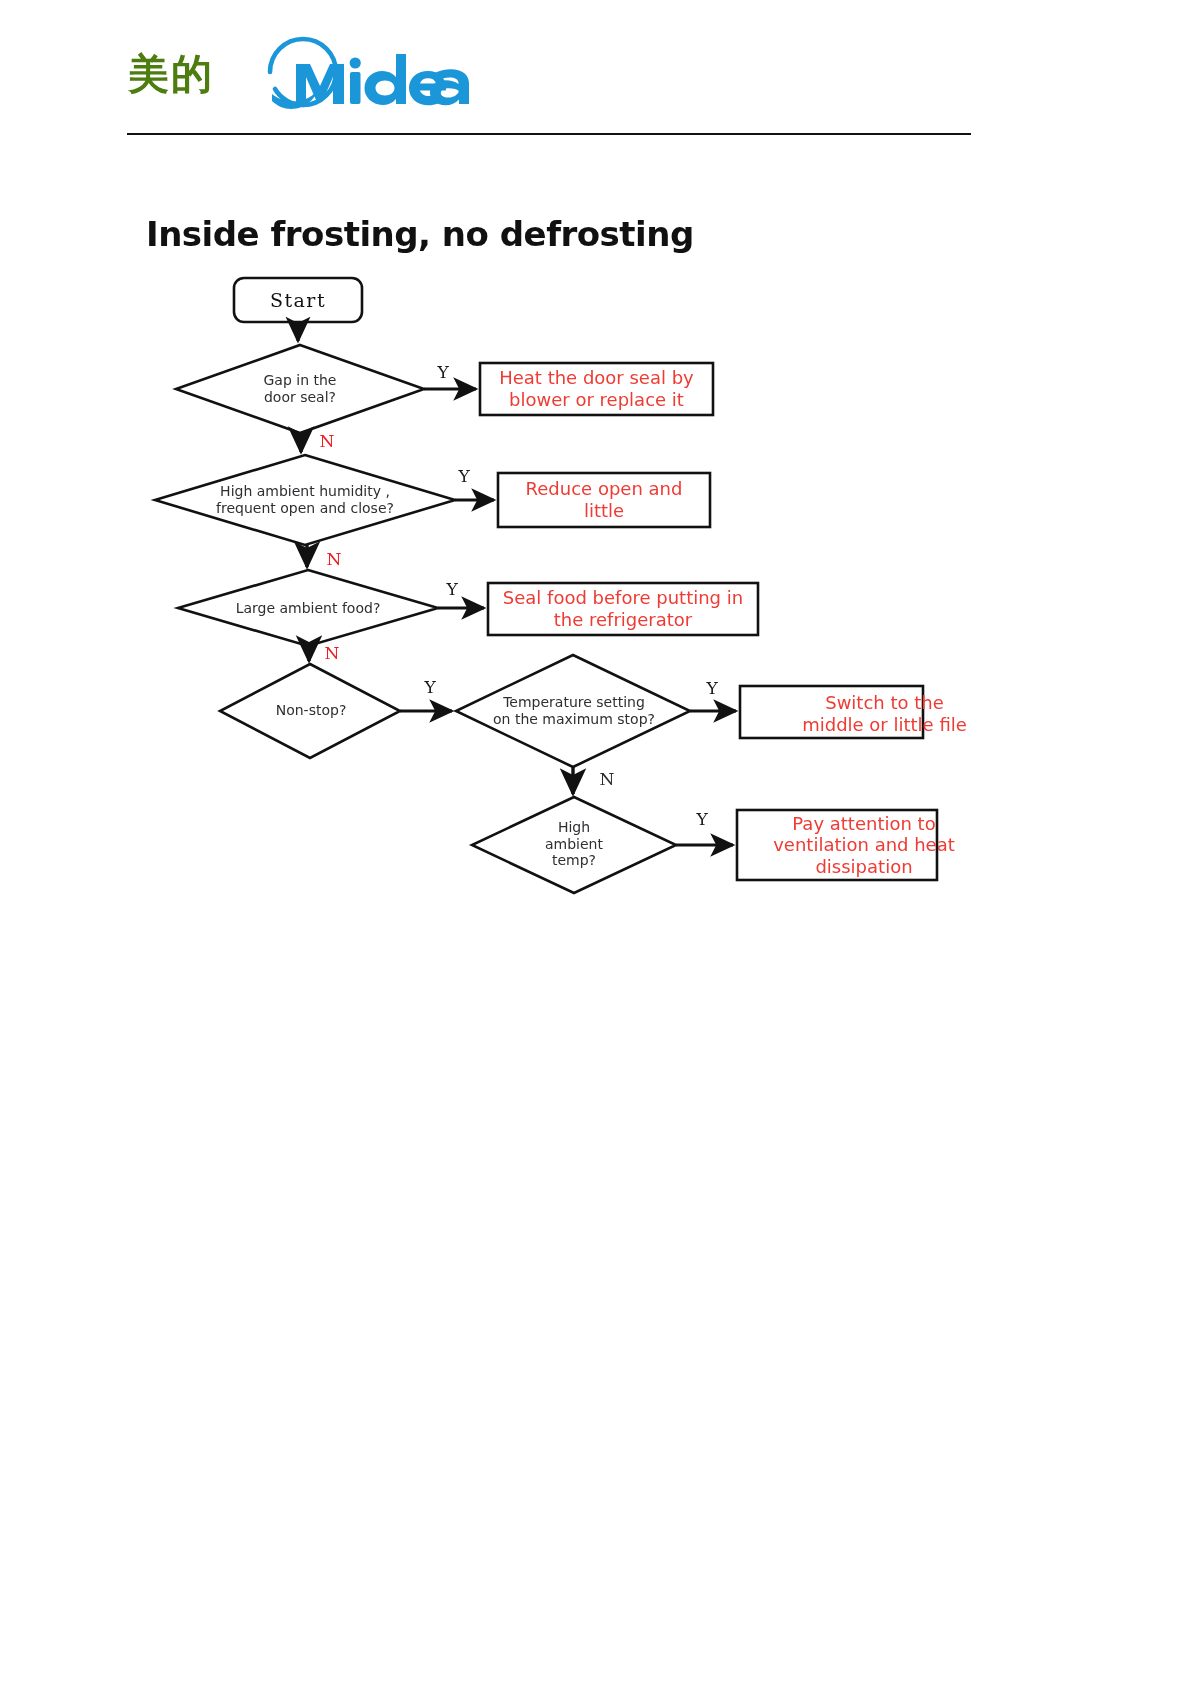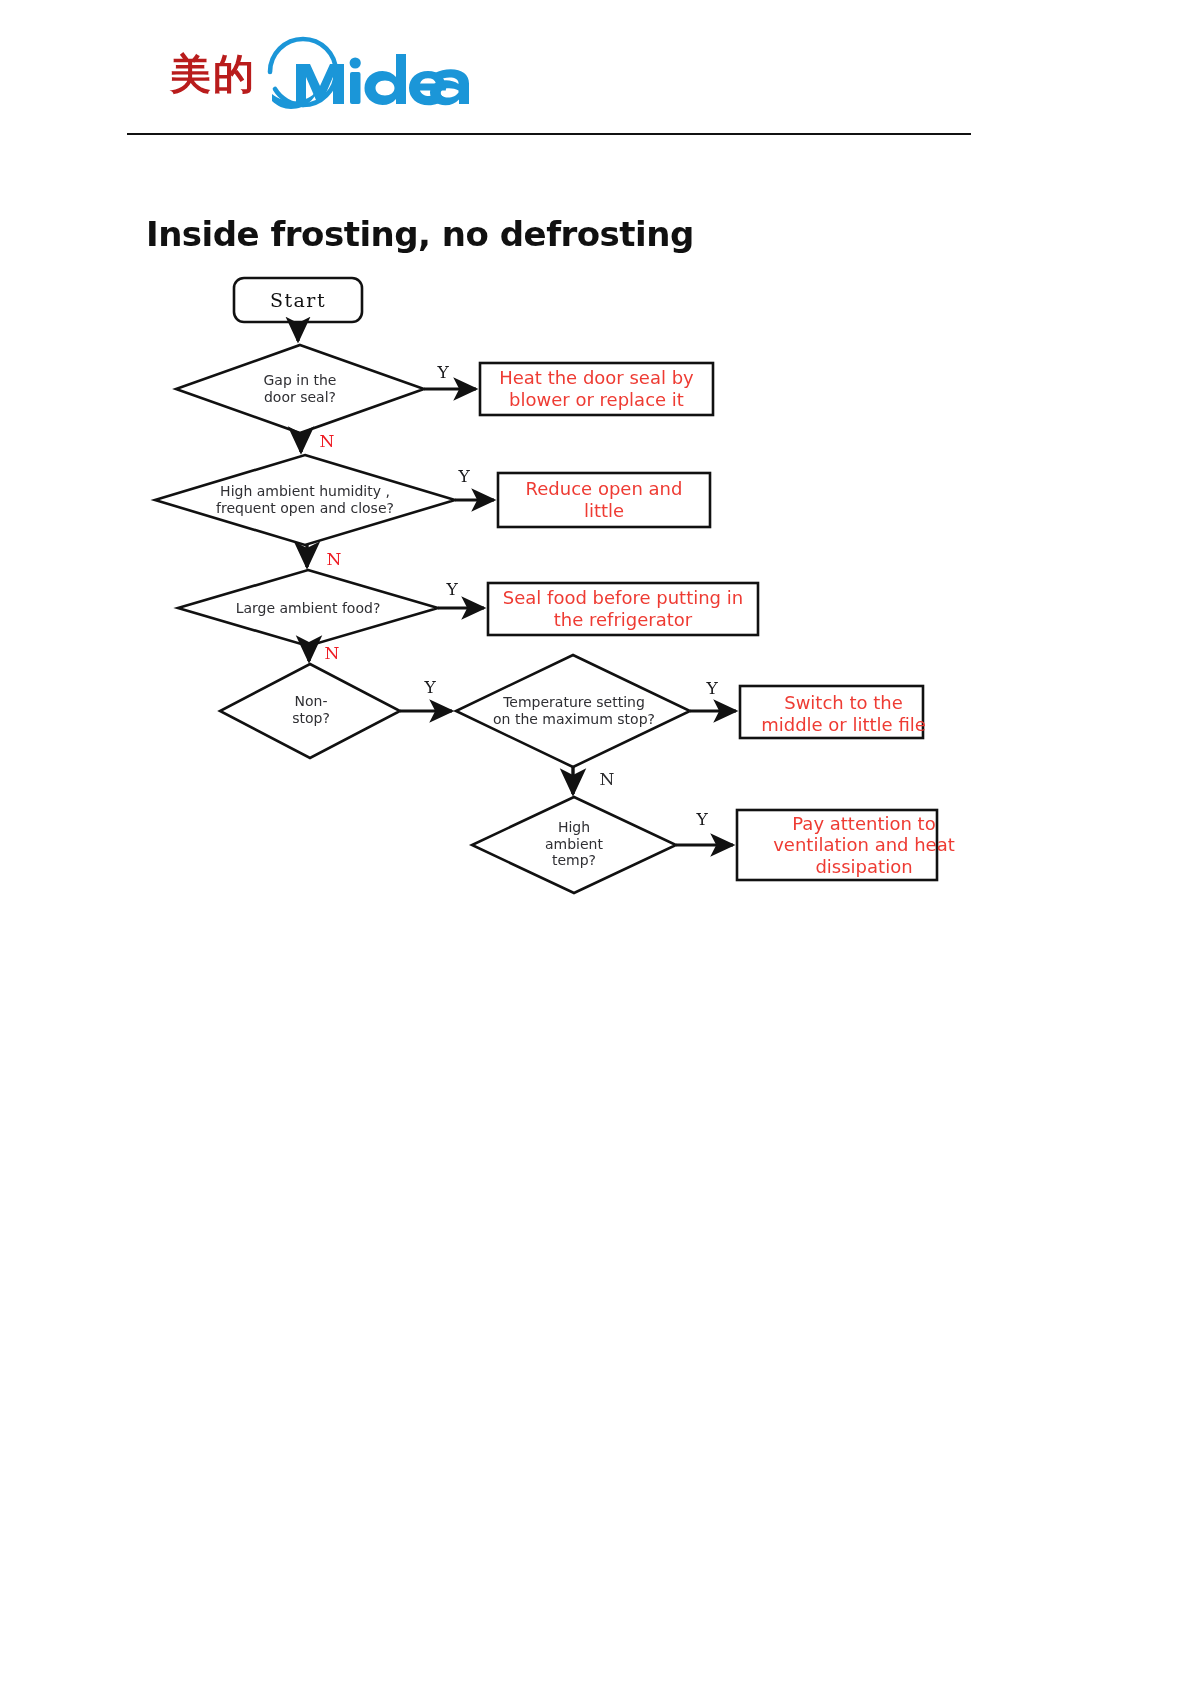--- a/index.html
+++ b/index.html
@@ -2,21 +2,21 @@
 <html><head>
 <meta charset="utf-8">
 <style>
   html,body{margin:0;padding:0;background:#ffffff;}
   body{width:1191px;height:1684px;position:relative;font-family:"Liberation Sans",sans-serif;overflow:hidden;}
 
   .page{position:absolute;inset:0;background:#fff;}
 
   
   .logo-wrap{position:absolute;left:128px;top:34px;width:420px;height:76px;}
-  .logo-cn{position:absolute;left:0;top:20px;font-family:"DejaVu Sans",sans-serif;font-size:41px;font-weight:700;color:#b91c1c;letter-spacing:2px;line-height:1;margin-left:42px;}
+  .logo-cn{position:absolute;left:0;top:20px;font-family:"DejaVu Sans",sans-serif;font-size:41px;font-weight:700;color:#4d7c0f;letter-spacing:2px;line-height:1;}
   .logo-mark{position:absolute;left:98px;top:-4px;width:252px;height:84px;}
   .header-rule{position:absolute;left:127px;top:133px;width:844px;height:0;border-top:2px solid #111;}
 
   
   .doc-title{position:absolute;left:146px;top:214px;font-family:"DejaVu Sans",sans-serif;font-weight:700;font-size:34px;letter-spacing:-0.5px;color:#111;white-space:nowrap;}
 
   
   .flow{position:absolute;left:0;top:0;width:1191px;height:1684px;}
   .flow svg{position:absolute;left:0;top:0;}
 
@@ -119,21 +119,21 @@
       <span>door seal?</span>
     </div>
 
     <div class="node-label diamond-text" style="left:187px;top:477px;width:236px;height:46px;flex-direction:column;">
       <span>High ambient humidity ,</span>
       <span>frequent open and close?</span>
     </div>
 
     <div class="node-label diamond-text" style="left:198px;top:595px;width:220px;height:26px;">Large ambient food?</div>
 
-    <div class="node-label diamond-text" style="left:256px;top:687px;width:110px;height:46px;flex-direction:column;">
+    <div class="node-label diamond-text" style="left:256px;top:687px;width:110px;height:46px;flex-direction:row;">
       <span>Non-</span>
       <span>stop?</span>
     </div>
 
     <div class="node-label diamond-text" style="left:470px;top:688px;width:208px;height:46px;flex-direction:column;">
       <span>Temperature setting</span>
       <span>on the maximum stop?</span>
     </div>
 
     <div class="node-label diamond-text" style="left:512px;top:808px;width:124px;height:72px;flex-direction:column;">
@@ -150,21 +150,21 @@
     <div class="node-label action-text" style="left:498px;top:473px;width:212px;height:54px;flex-direction:column;">
       <span>Reduce open and</span>
       <span>little</span>
     </div>
 
     <div class="node-label action-text" style="left:488px;top:583px;width:270px;height:52px;flex-direction:column;">
       <span>Seal food before putting in</span>
       <span>the refrigerator</span>
     </div>
 
-    <div class="node-label action-text" style="left:740px;top:686px;width:183px;height:56px;flex-direction:column;padding-left:12px;">
+    <div class="node-label action-text" style="left:781px;top:686px;width:183px;height:56px;flex-direction:column;padding-left:12px;">
       <span>Switch to the</span>
       <span>middle or little file</span>
     </div>
 
     <div class="node-label action-text" style="left:737px;top:810px;width:200px;height:70px;flex-direction:column;padding-left:27px;">
       <span>Pay attention to</span>
       <span>ventilation and heat</span>
       <span>dissipation</span>
     </div>
 

